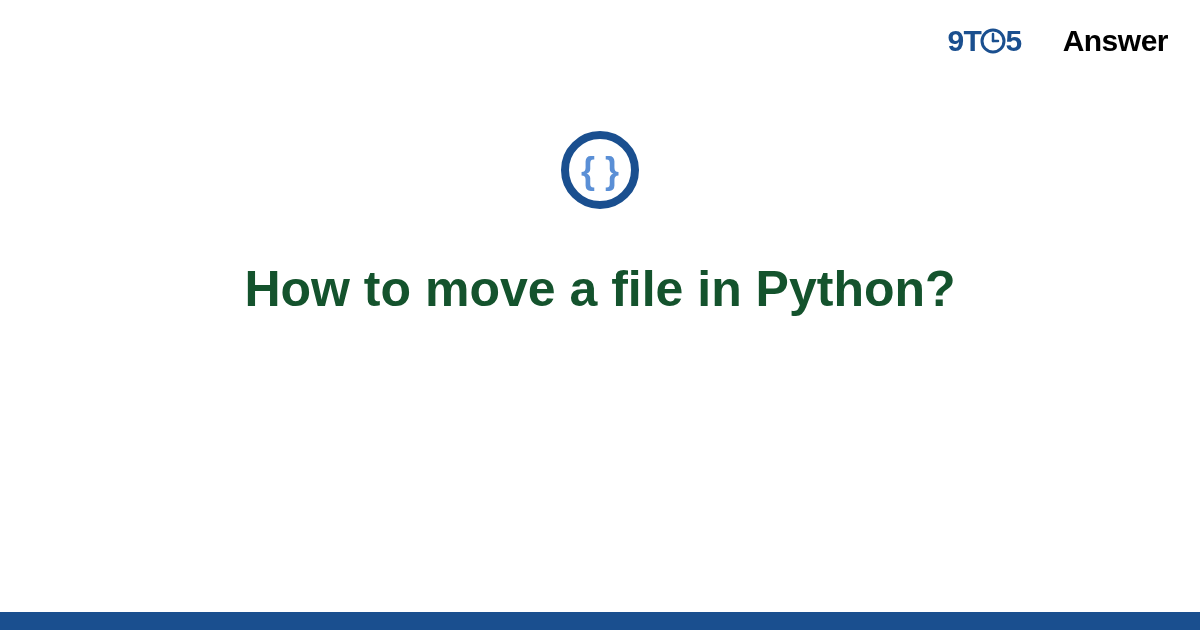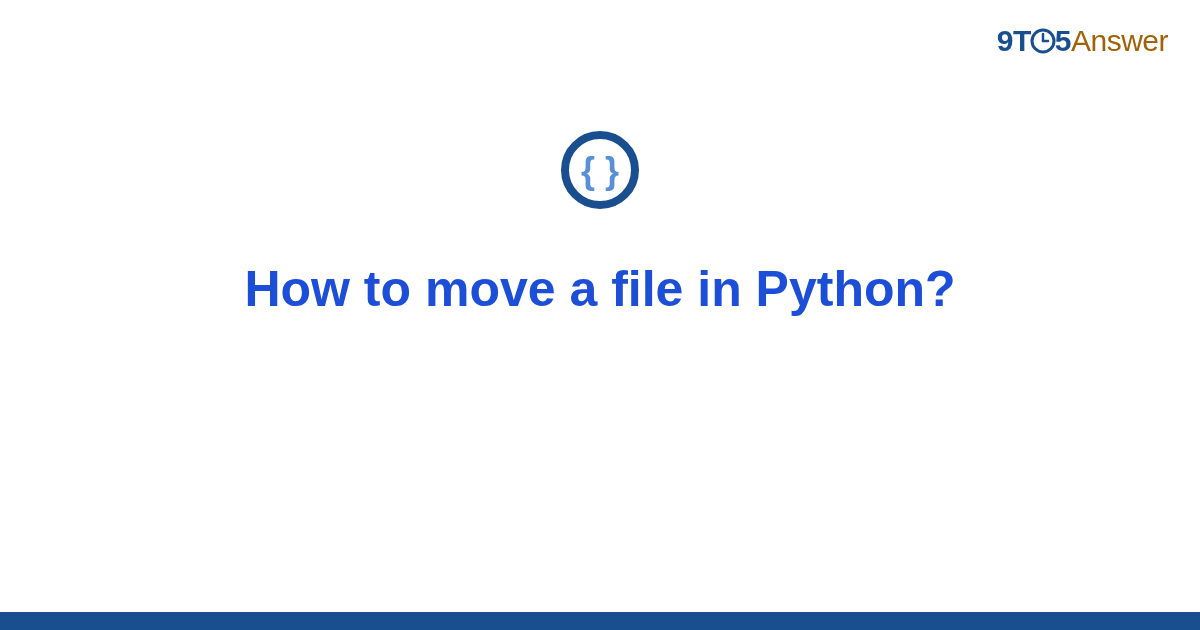--- a/index.html
+++ b/index.html
@@ -37,40 +37,41 @@
       vertical-align: middle;
       margin: 0 -1px;
       position: relative;
       top: -2px;
     }
     .header-logo .five {
       color: #1a4f8f;
       font-weight: 700;
     }
     .header-logo .answer {
-      color: #a16207;
-      font-weight: 400;
+      color: #000000;
+      font-weight: 700;
+      margin-left: 41px;
     }
     .center-icon {
       position: absolute;
       top: 130px;
       left: 50%;
       transform: translateX(-50%);
       width: 80px;
       height: 80px;
     }
     .question-title {
       position: absolute;
       top: 260px;
       left: 0;
       right: 0;
       text-align: center;
       font-size: 50px;
       font-weight: 700;
-      color: #1d4ed8;
+      color: #14532d;
       padding: 0 40px;
     }
     .bottom-bar {
       position: absolute;
       bottom: 0;
       left: 0;
       right: 0;
       height: 18px;
       background: #1a4f8f;
     }

